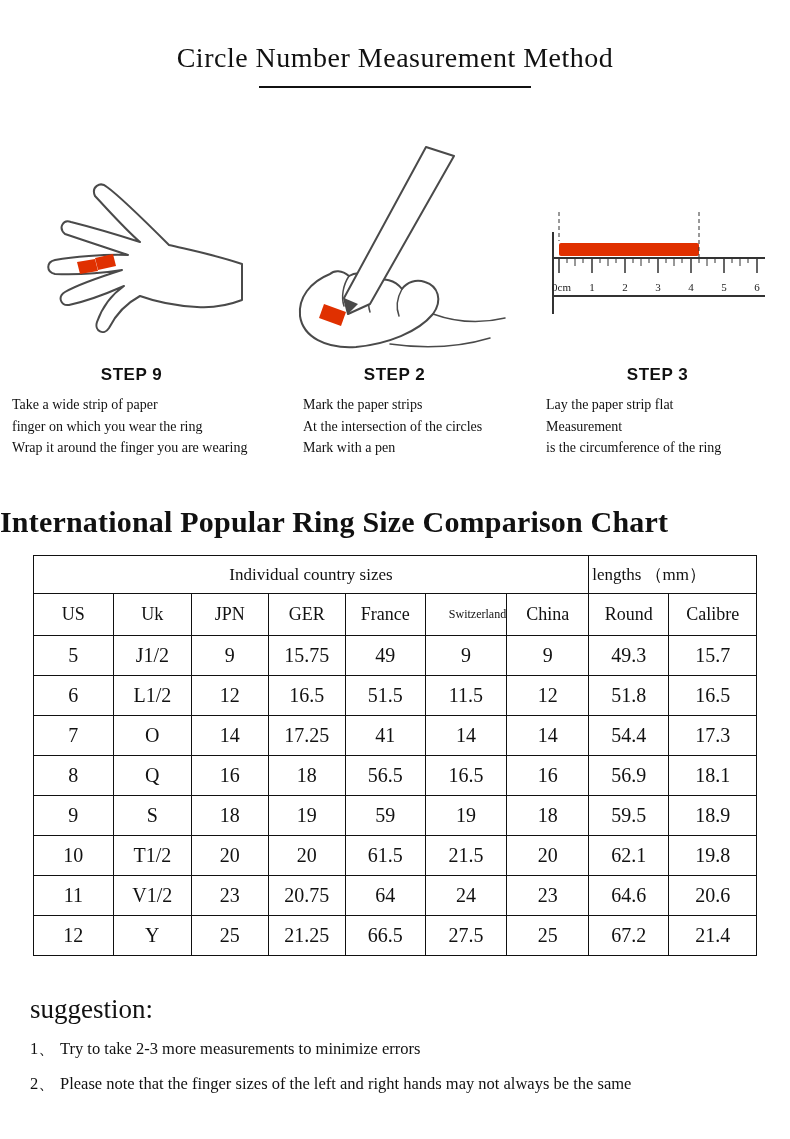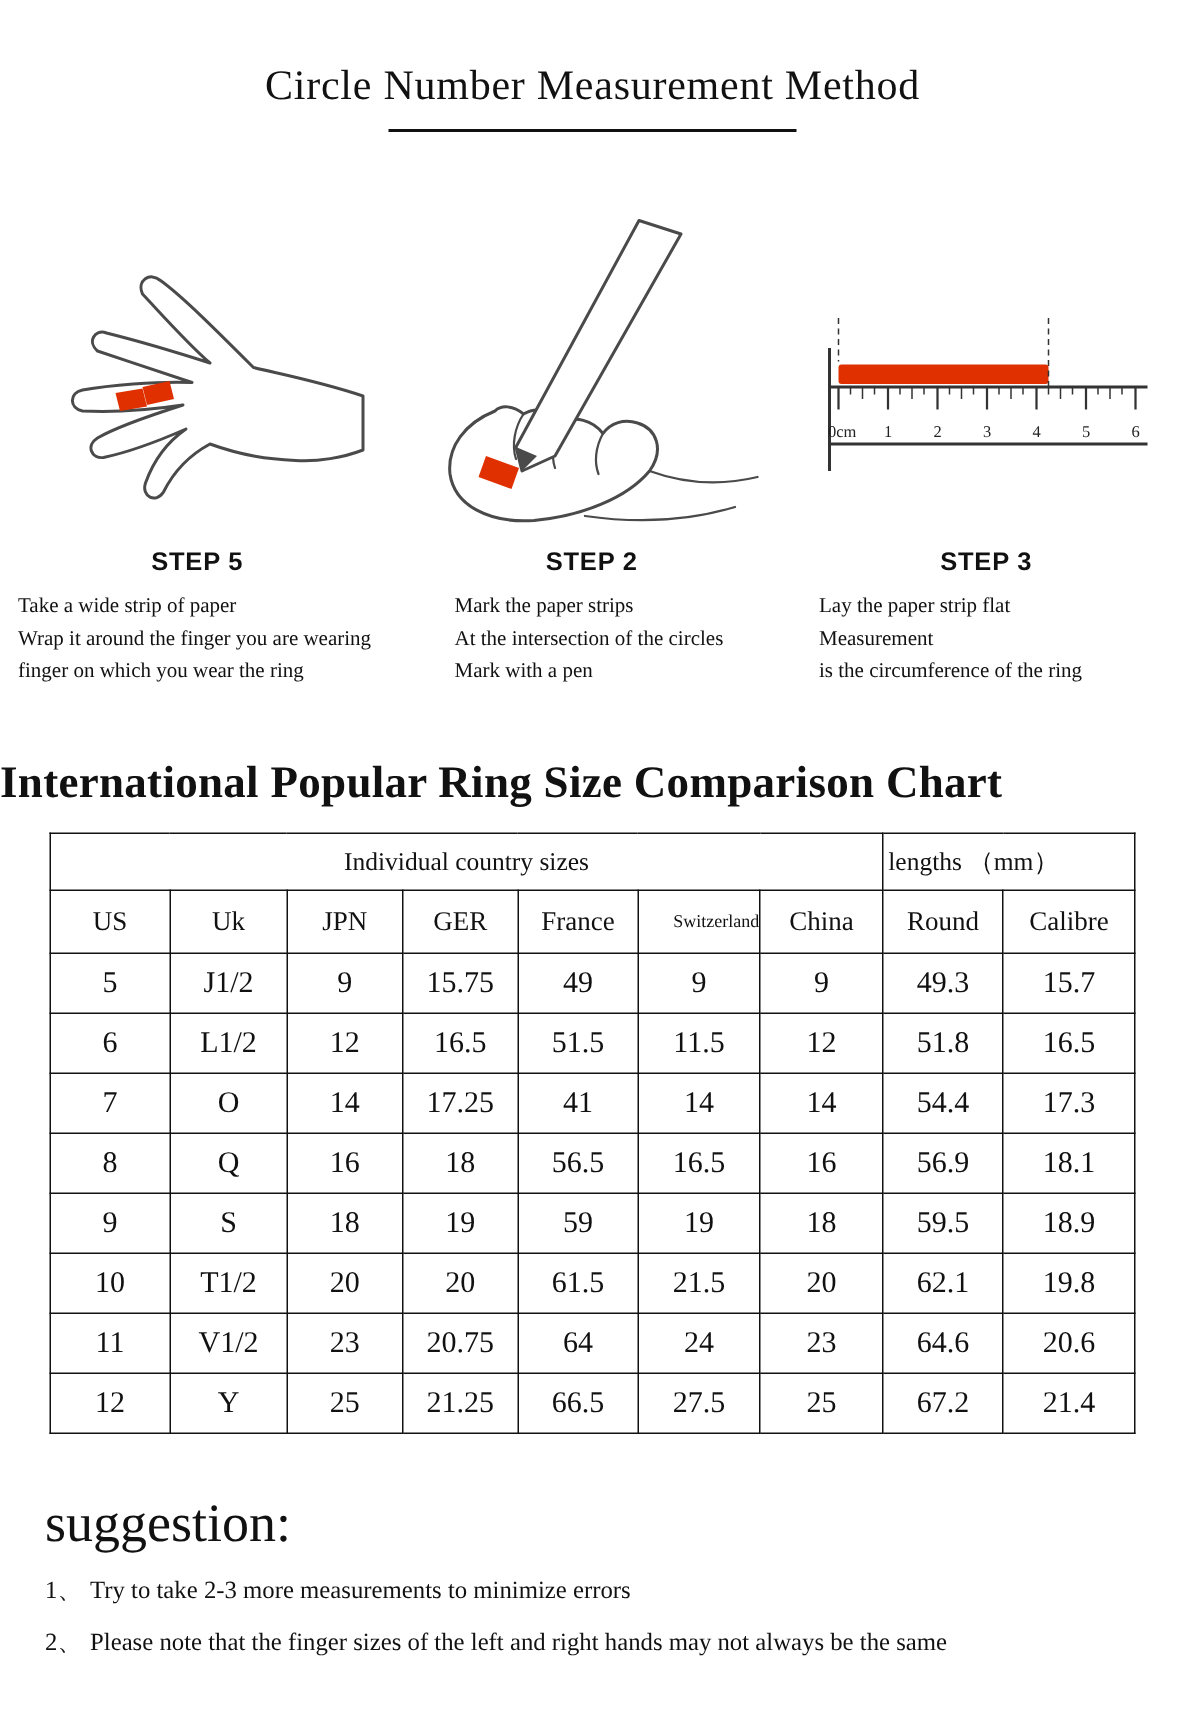--- a/index.html
+++ b/index.html
@@ -32,45 +32,45 @@
   table { border-collapse:collapse; margin:16px auto 0; table-layout:fixed; }
   th,td { border:1px solid #111; text-align:center; font-weight:normal; padding:0; overflow:hidden; }
   tr.group-row th { height:37px; font-size:17px; }
   th.group-right { text-align:left; padding-left:3px; }
   tr.cols-row th { height:41px; font-size:18px; }
   tr.cols-row th:nth-child(6) { font-size:12px;padding-left:23px; }
   tbody td { height:39px; font-size:20px; }
 
   
   .suggestion { margin:38px 0 0 30px; }
-  .suggestion-title { font-size:36px; }
+  .suggestion-title { font-size:27px; }
   .suggestion-item { margin-top:13px; font-size:16.5px; }
   .item-num { display:inline-block; min-width:30px; }
 </style>
 </head>
 <body>
 
 <div class="page-title">Circle Number Measurement Method</div>
 <div class="title-underline"></div>
 
 <div class="steps">
 
   <div class="step">
     <div class="illus">
       <svg width="250" height="205" viewBox="0 0 250 205">
         <path d="M235,118 C205,108 178,103 162,99 C137,74 114,51 100,41 C93,35 84,41 88,50 C103,66 119,84 133,96 C108,88 80,80 64,76 C56,73 51,82 58,88 C79,95 103,103 121,109 C97,108 65,111 48,114 C39,116 39,126 48,128 C68,129 95,127 115,124 C93,131 70,139 58,146 C50,151 54,160 62,159 C81,155 101,147 117,140 C104,149 95,162 90,176 C87,185 97,190 102,182 C109,168 120,157 133,150 C155,158 172,160 190,161 C205,162 222,159 235,154 Z" fill="#ffffff" stroke="#4a4a4a" stroke-width="2" stroke-linejoin="round" stroke-linecap="round"></path>
         <path d="M88,112 L106,108 L109,120 L91,124 Z" fill="#e03000"></path>
         <path d="M70,116 L88,113 L91,125 L73,128 Z" fill="#e03000"></path>
       </svg>
     </div>
-    <div class="step-label">STEP 5</div>
+    <div class="step-label">STEP 9</div>
     <div class="desc">
       <div>Take a wide strip of paper</div>
+      <div>finger on which you wear the ring</div>
       <div>Wrap it around the finger you are wearing</div>
-      <div>finger on which you wear the ring</div>
     </div>
   </div>
 
   <div class="step">
     <div class="illus">
       <svg width="250" height="205" viewBox="0 0 250 205">
         <path d="M60,128 C40,136 28,152 30,170 C33,191 56,203 86,201 C118,198 148,186 163,168 C173,154 168,140 155,136 C146,133 137,136 132,143 C125,134 113,131 105,136 C99,127 87,125 79,130 C72,124 64,124 60,128 Z" fill="#ffffff" stroke="#4a4a4a" stroke-width="2" stroke-linejoin="round"></path>
         <path d="M132,143 C127,152 126,162 129,170 M105,136 C99,145 97,157 100,166 M79,130 C73,139 71,151 74,160" fill="none" stroke="#4a4a4a" stroke-width="1.5" stroke-linecap="round"></path>
         <path d="M163,168 C185,176 210,178 235,172 M120,198 C155,203 190,201 220,192" fill="none" stroke="#4a4a4a" stroke-width="1.5" stroke-linecap="round"></path>
         <path d="M54,158 L76,166 L71,180 L49,172 Z" fill="#e03000"></path>

